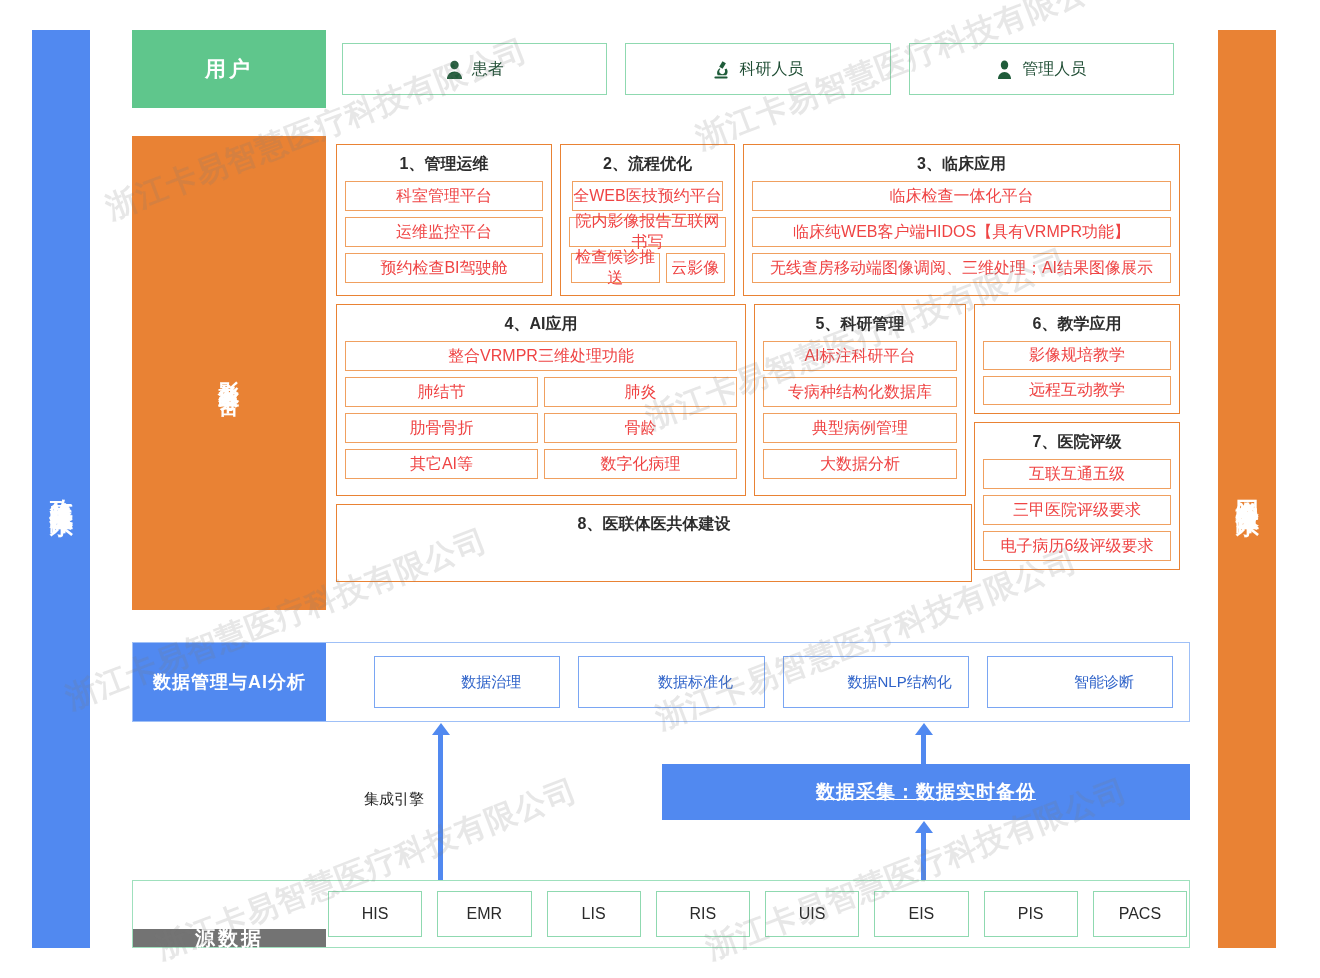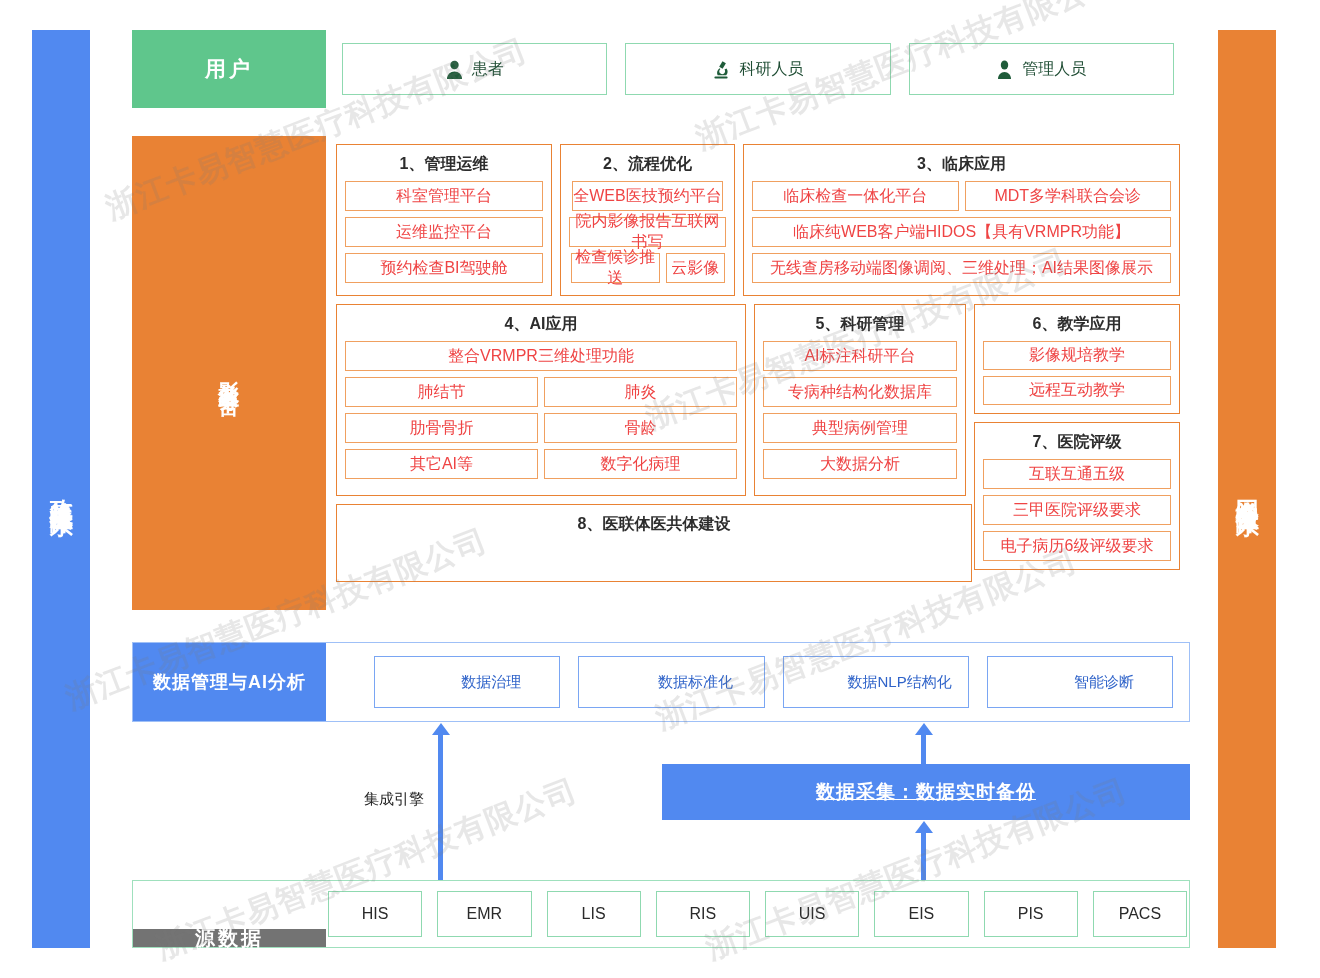--- a/index.html
+++ b/index.html
@@ -299,21 +299,20 @@
             <div class="chip-row">
               <div class="chip" style="flex:1.55">检查候诊推送</div>
               <div class="chip">云影像</div>
             </div>
           </div>
 
           <div class="panel p3">
             <div class="panel-title">3、临床应用</div>
             <div class="chip-row">
               <div class="chip">临床检查一体化平台</div>
-              <div class="chip">MDT多学科联合会诊</div>
             </div>
             <div class="chip">临床纯WEB客户端HIDOS【具有VRMPR功能】</div>
             <div class="chip">无线查房移动端图像调阅、三维处理；AI结果图像展示</div>
           </div>
 
         </div>
 
         <div class="row-mid">
 
           <div class="panel p4">

